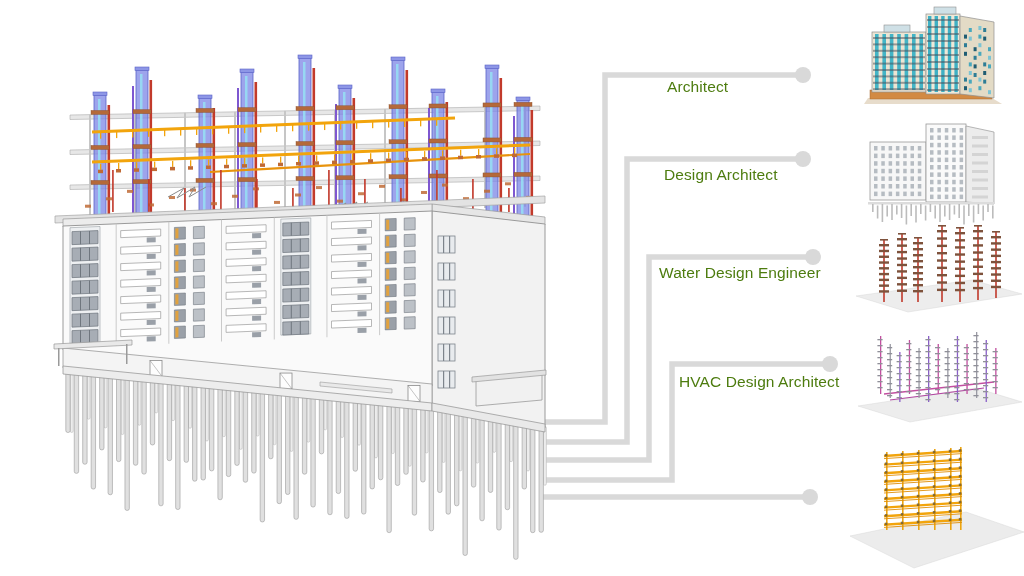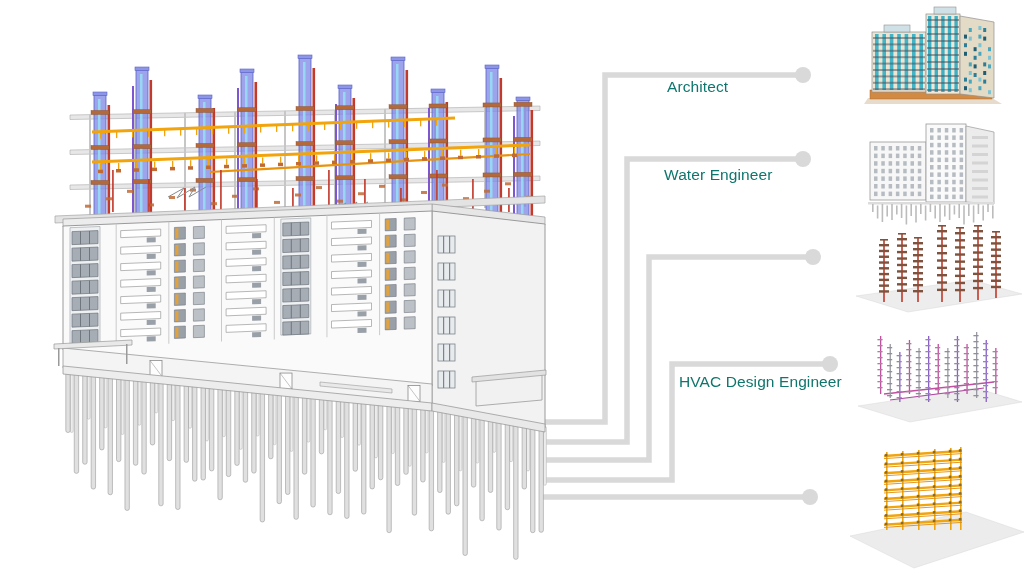--- a/index.html
+++ b/index.html
@@ -1,19 +1,19 @@
 <!DOCTYPE html>
 <html><head>
 <meta charset="utf-8">
 <style>
   html,body{margin:0;padding:0;background:#ffffff;}
   #canvas{position:relative;width:1024px;height:576px;background:#ffffff;overflow:hidden;
           font-family:"Liberation Sans",sans-serif;}
   #scene{position:absolute;left:0;top:0;width:1024px;height:576px;}
-  .role-label{position:absolute;font-size:15.5px;font-weight:400;color:#0f766e;
+  .role-label{position:absolute;font-size:15.5px;font-weight:400;color:#4d7c0f;
               white-space:nowrap;letter-spacing:.1px;}
 </style>
 </head>
 <body>
 
 <div id="canvas">
   <svg id="scene" viewBox="0 0 1024 576">
 
     <g id="g-connectors" stroke="#d9d9d9" stroke-width="5.5" fill="none">
       <path d="M543 422 H605 V75 H803"></path>
@@ -990,15 +990,16 @@
         <rect x="36.8" y="84.672" width="2.6" height="2.6" fill="#6b5a34" opacity="0.8"></rect>
         <rect x="52.8" y="83.648" width="2.6" height="2.6" fill="#6b5a34" opacity="0.8"></rect>
         <rect x="68.8" y="82.624" width="2.6" height="2.6" fill="#6b5a34" opacity="0.8"></rect>
         <rect x="84.8" y="81.6" width="2.6" height="2.6" fill="#6b5a34" opacity="0.8"></rect>
         <rect x="100.8" y="80.576" width="2.6" height="2.6" fill="#6b5a34" opacity="0.8"></rect>
         <rect x="110.8" y="79.93599999999999" width="2.6" height="2.6" fill="#6b5a34" opacity="0.8"></rect>
       </g>
   </svg>
 
   <div class="role-label" style="left:667px;top:78px">Architect</div>
-  <div class="role-label" style="left:664px;top:166px">Water Engineer</div>
-  <div class="role-label" style="left:679px;top:373px">HVAC Design Engineer</div>
+  <div class="role-label" style="left:664px;top:166px">Design Architect</div>
+  <div class="role-label" style="left:659px;top:264px">Water Design Engineer</div>
+  <div class="role-label" style="left:679px;top:373px">HVAC Design Architect</div>
 </div>
 
 </body></html>

